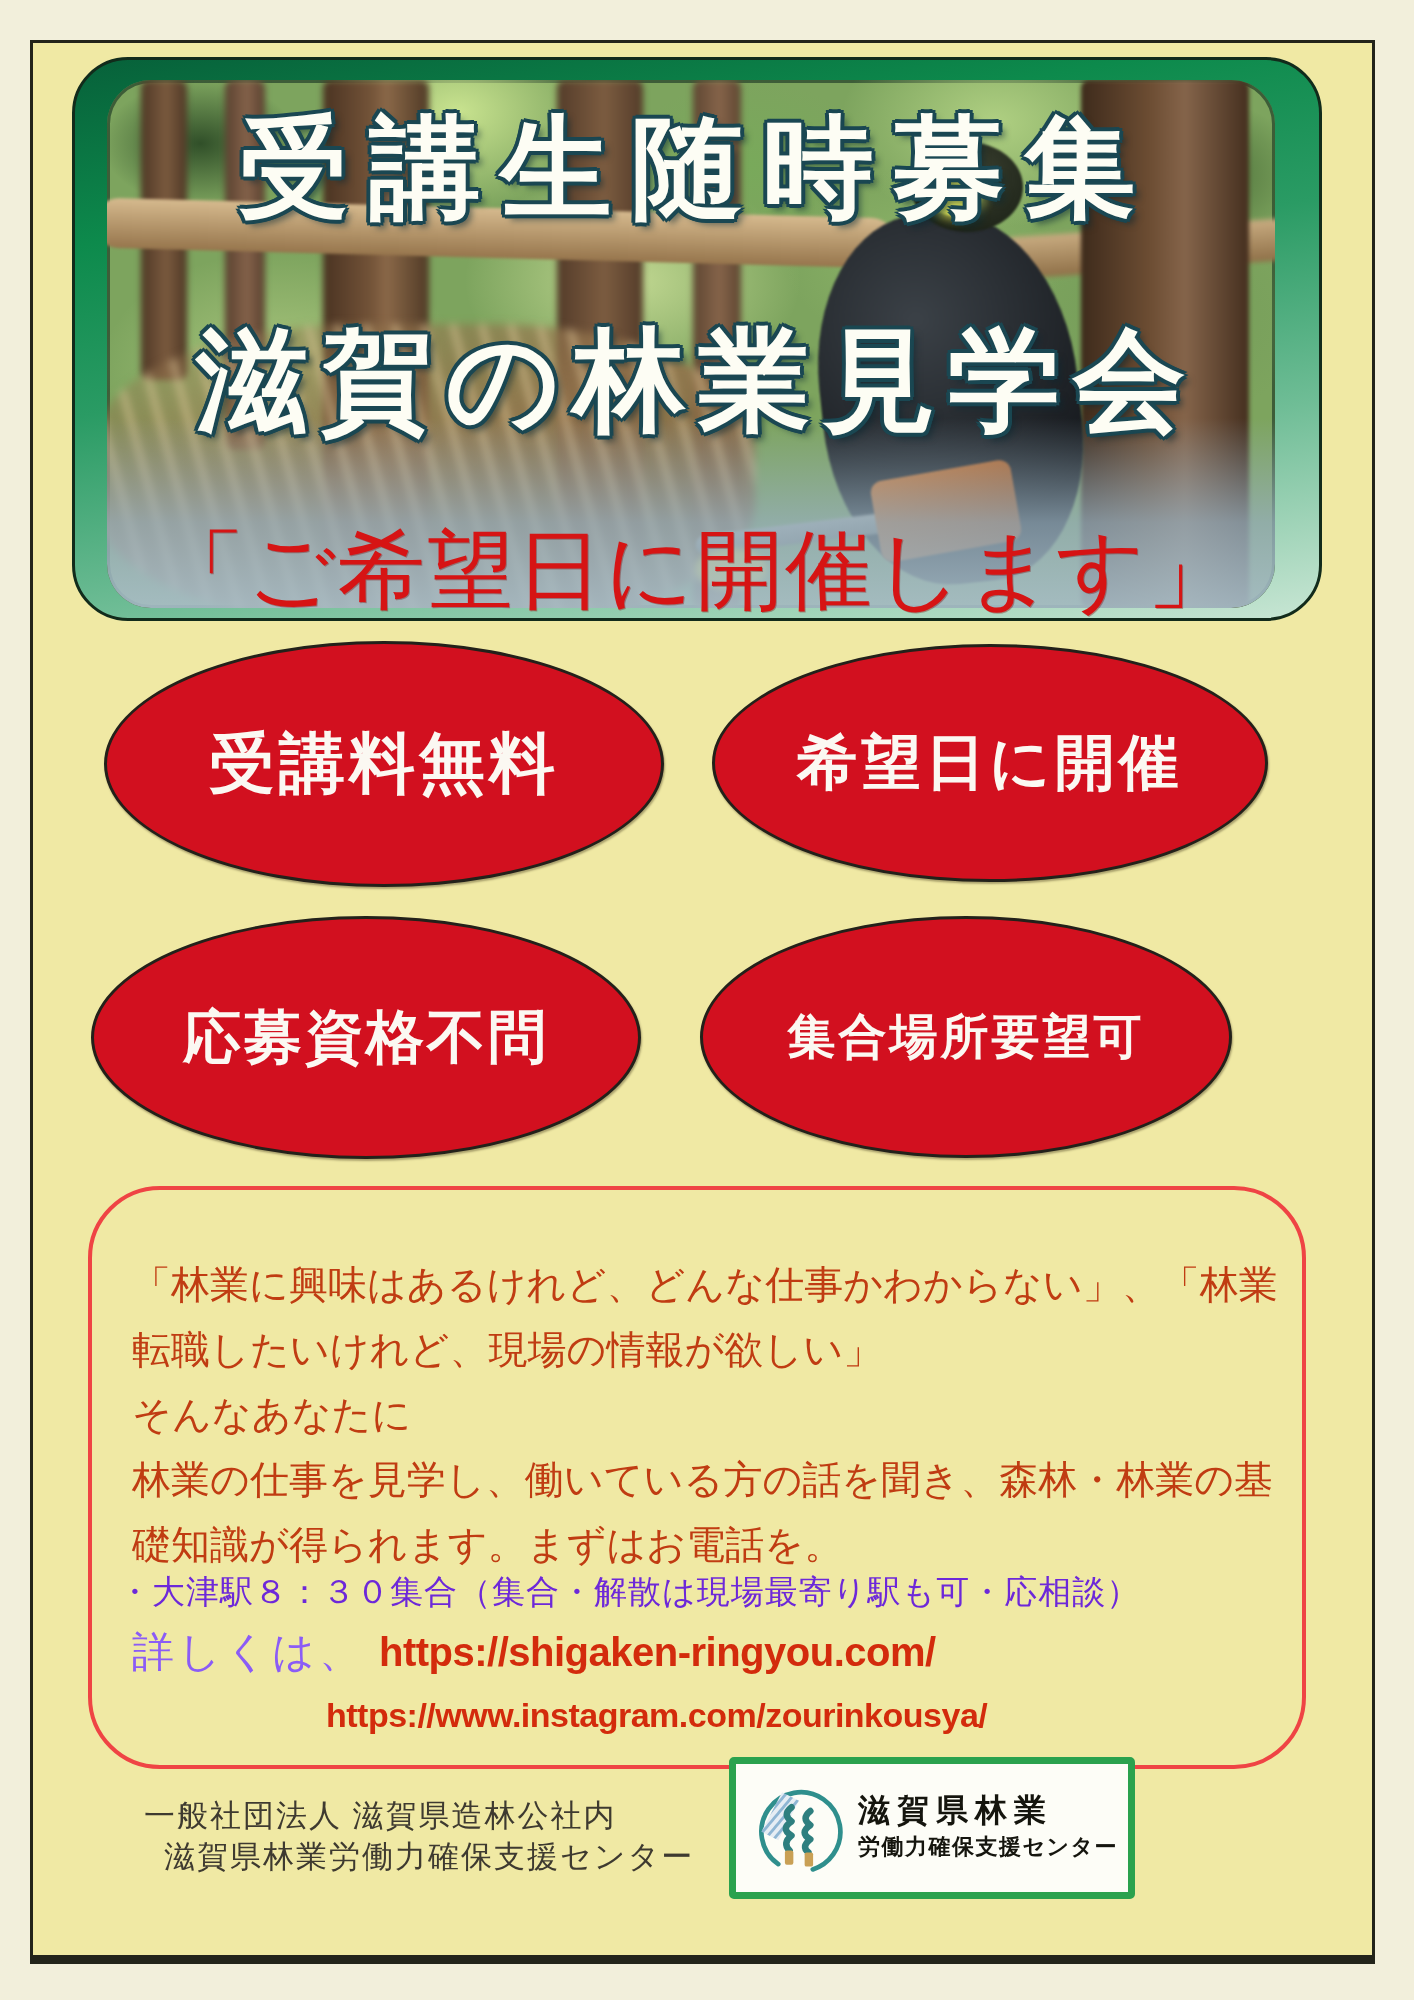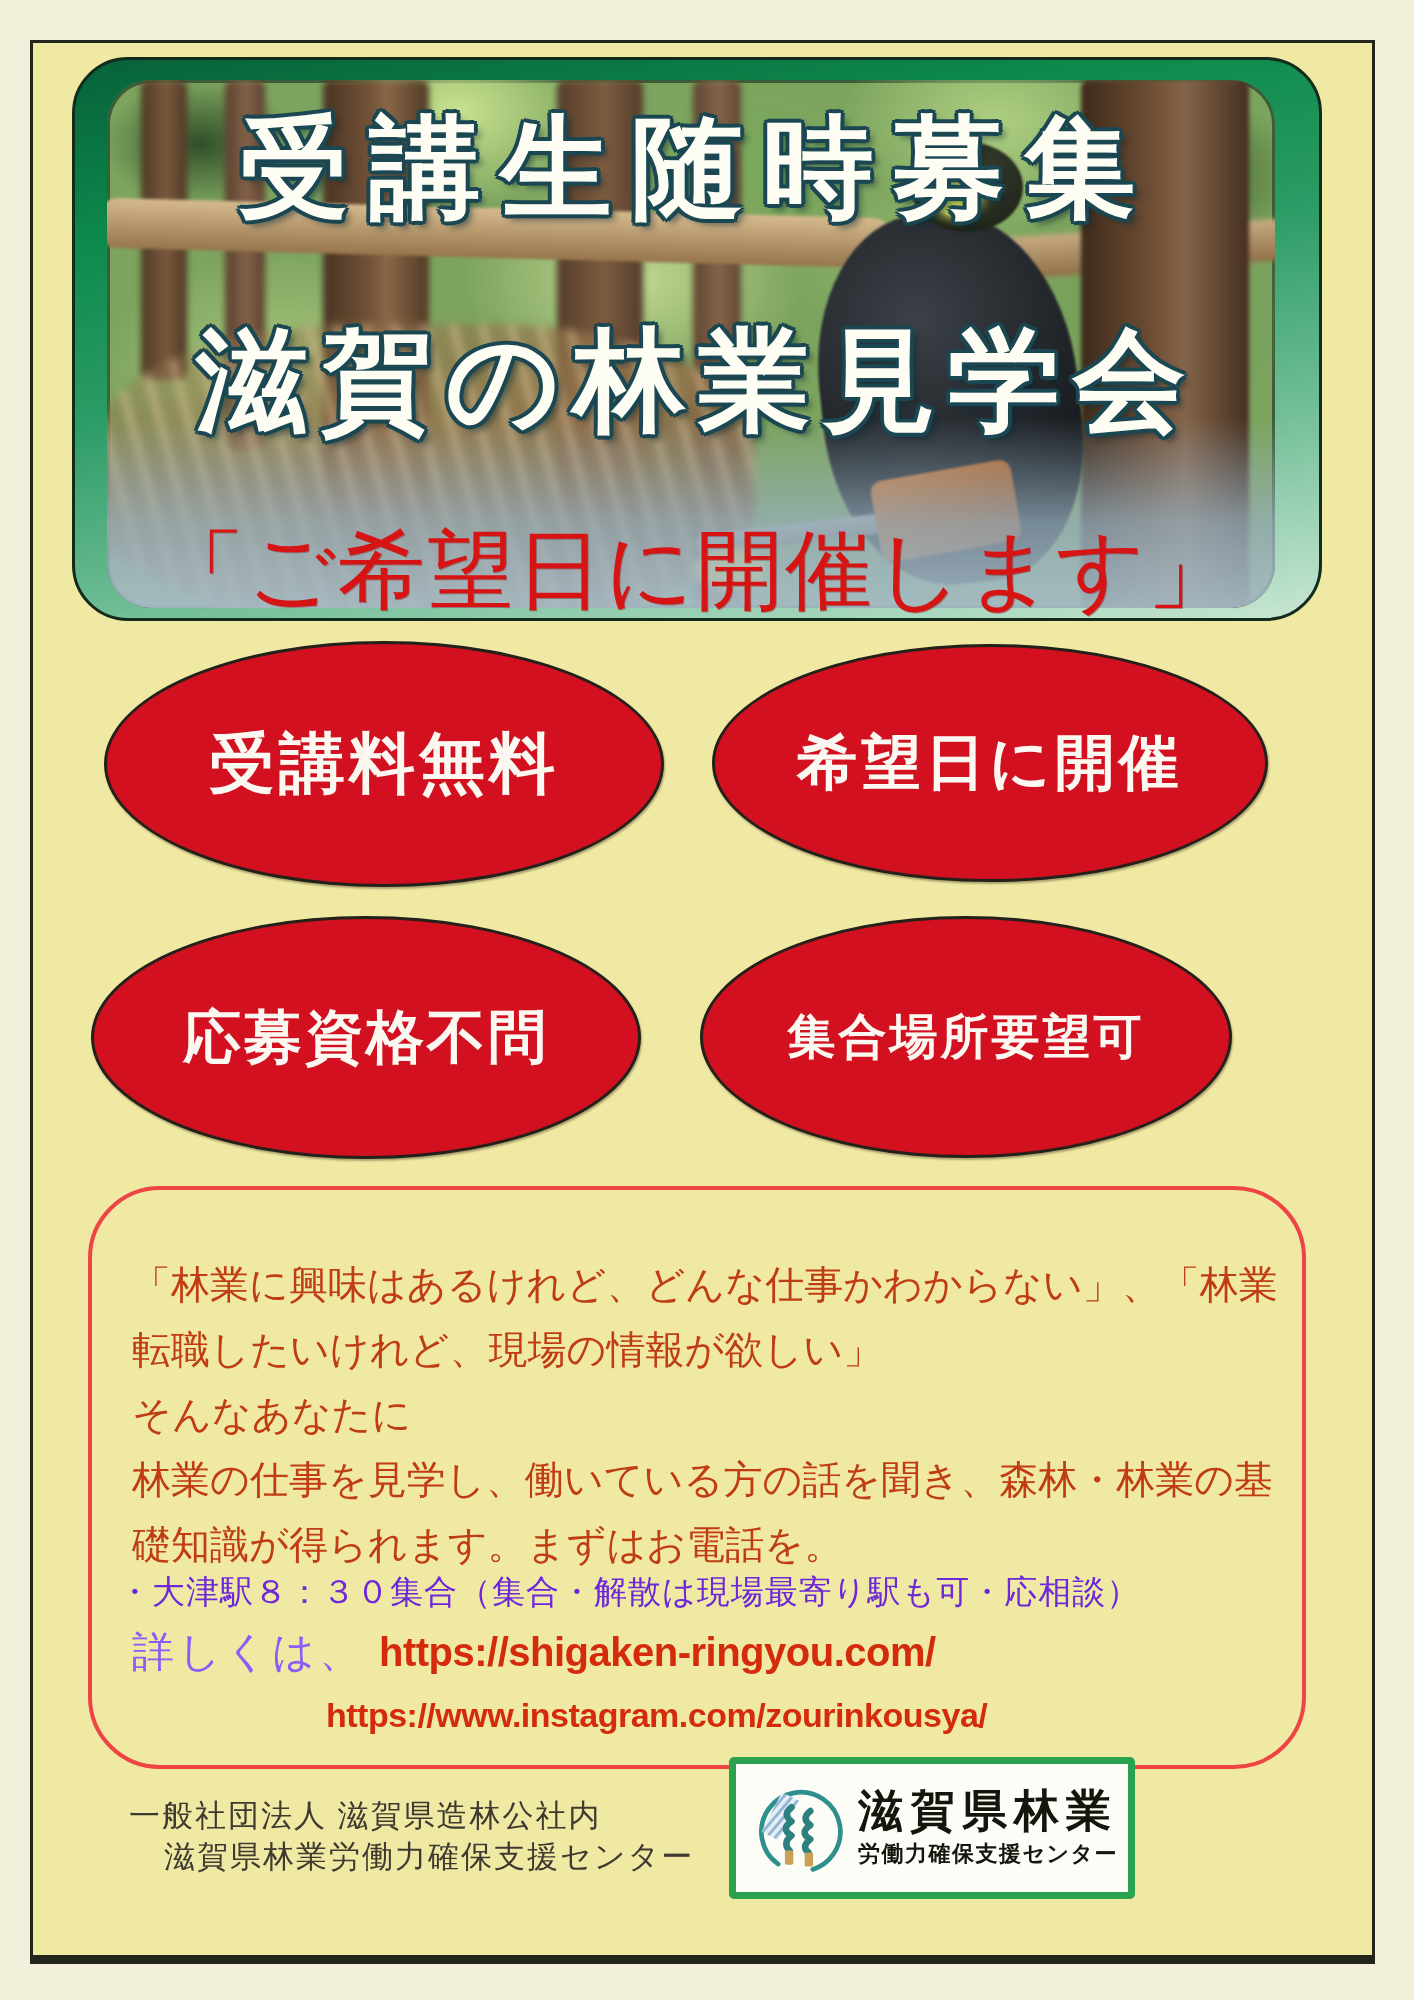--- a/index.html
+++ b/index.html
@@ -112,34 +112,34 @@
     box-sizing:border-box;
   }
   .para{left:40px;top:62px;width:1160px;font-size:39px;line-height:65px;color:#c03c12;white-space:nowrap;}
   .note{left:26px;top:380px;font-size:33px;color:#6d28d9;letter-spacing:1px;white-space:nowrap;}
   .links-row{left:40px;top:434px;display:flex;align-items:baseline;white-space:nowrap;}
   .links-prefix{font-size:42px;color:#8b5cf6;letter-spacing:4px;}
   .url{color:#d32b0c;font-weight:bold;}
   .url1{font-size:40px;letter-spacing:-0.5px;margin-left:14px;text-align:right;}
   .url2{left:234px;top:506px;font-size:34px;letter-spacing:-0.5px;white-space:nowrap;}
   .org{font-size:31px;color:#3e3a30;letter-spacing:2px;white-space:nowrap;}
-  .org1{left:37px;top:605px;}
+  .org1{left:52px;top:605px;}
   .org2{left:72px;top:646px;}
 
   
   .logo-box{
     left:637px;top:567px;width:406px;height:142px;
     background:#fdfdf7;
     border:7px solid #2ba24e;border-radius:5px;
     box-sizing:border-box;
     display:flex;align-items:center;padding-left:16px;
   }
   .logo-mark{width:94px;height:94px;flex:0 0 auto;}
   .logo-text{margin-left:12px;}
-  .logo-title{font-size:45px;font-weight:bold;color:#15150e;letter-spacing:7px;line-height:1.05;}
+  .logo-title{font-size:32px;font-weight:bold;color:#15150e;letter-spacing:7px;line-height:1.05;}
   .logo-subtitle{font-size:22px;font-weight:bold;color:#15150e;letter-spacing:1.5px;margin-top:4px;}
 </style>
 </head>
 <body>
 
 <div class="abs paper"></div>
 
 <div class="abs photo-frame">
   <div class="abs photo">
     <div class="abs foliage"></div>

